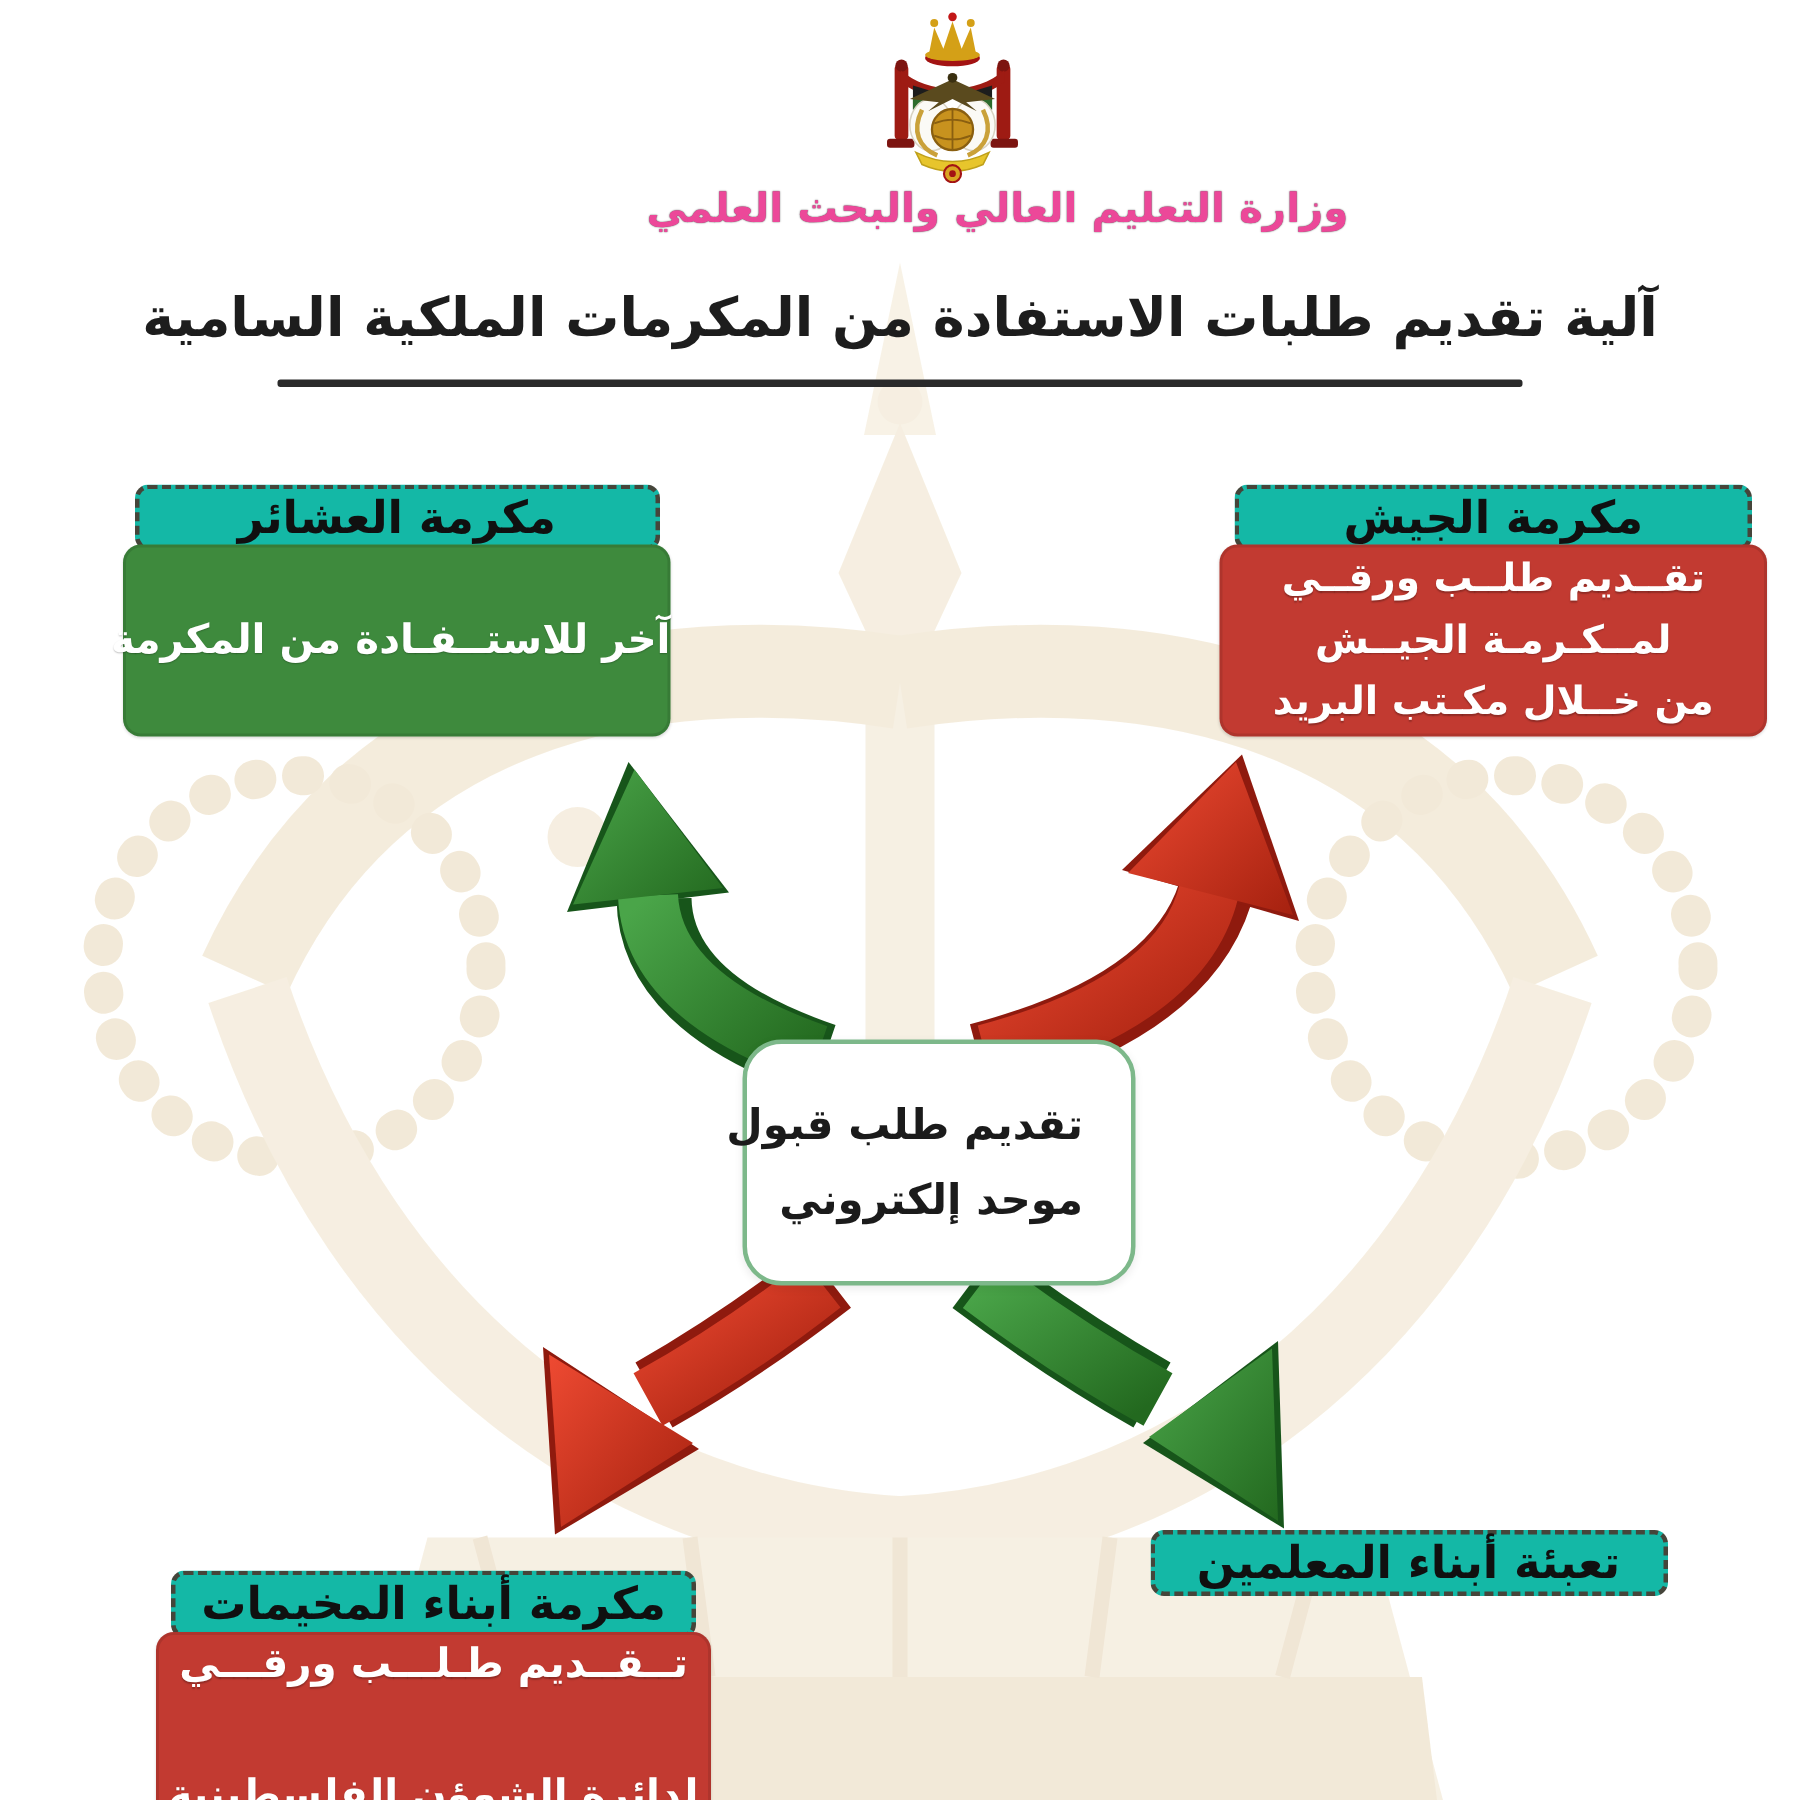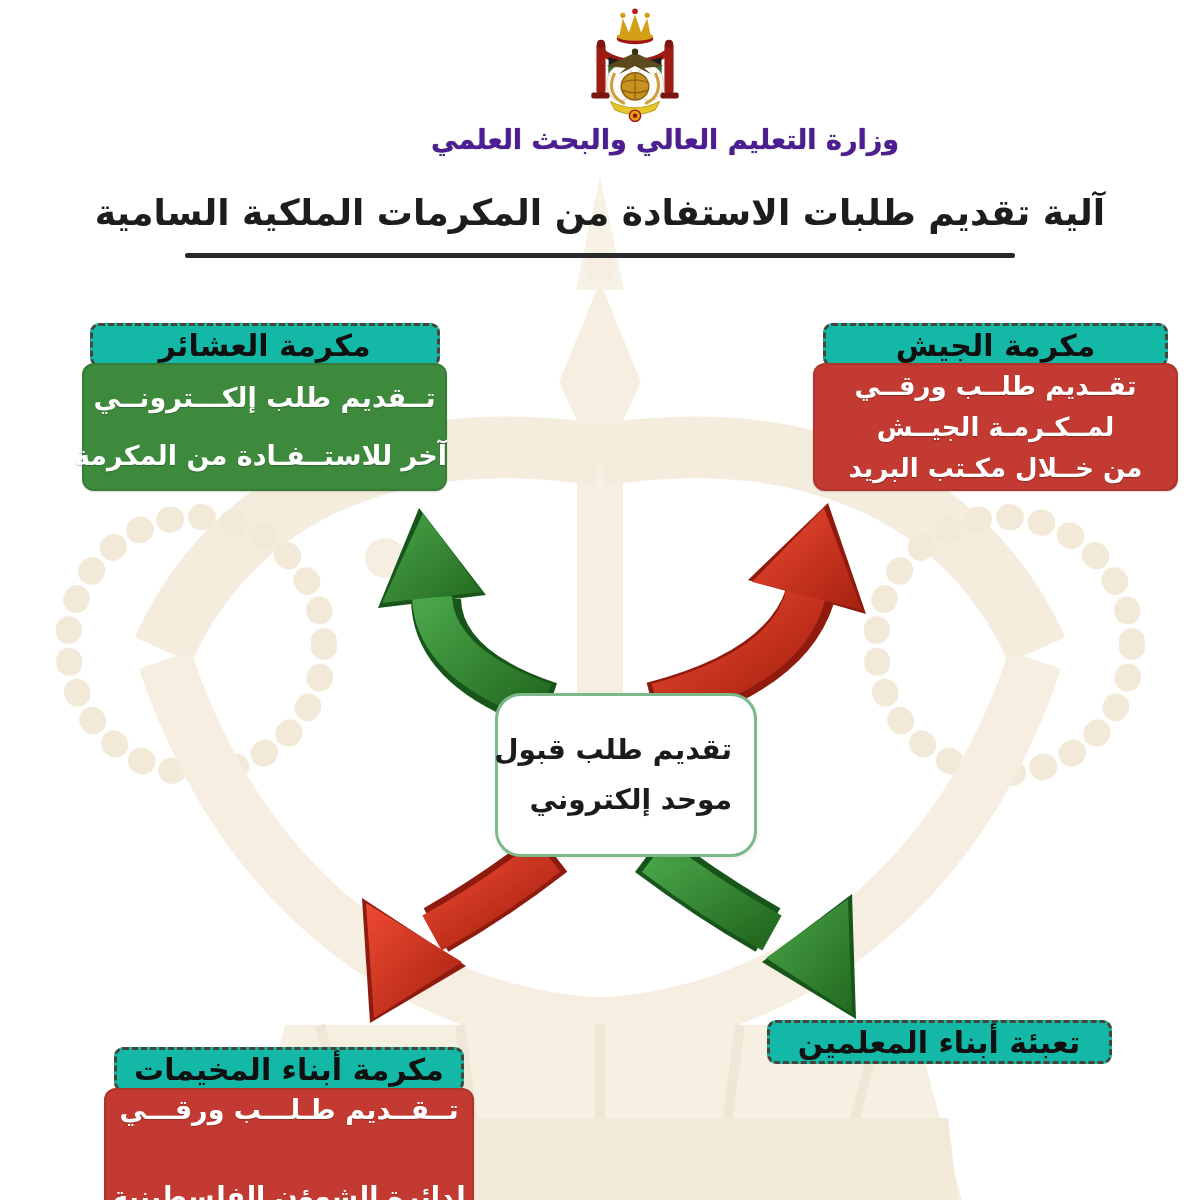--- a/index.html
+++ b/index.html
@@ -8,21 +8,21 @@
     overflow:hidden;direction:rtl;
     font-family:"DejaVu Sans", sans-serif;
   }
   .layer{position:absolute;left:0;top:0;width:1200px;height:1200px;}
   .z0{z-index:0}.z1{z-index:1}
 
   
   .emblem{position:absolute;left:568px;top:2px;width:134px;height:120px;z-index:2}
   .calligraphy{
     position:absolute;top:124px;left:665px;transform:translateX(-50%);
-    font-size:27px;font-weight:bold;color:#4c1d95;white-space:nowrap;z-index:2;
+    font-size:27px;font-weight:bold;color:#ec4899;white-space:nowrap;z-index:2;
     text-shadow:0 0 1px #333;
   }
   .main-title{
     position:absolute;top:192px;left:0;width:1200px;text-align:center;
     font-size:36px;font-weight:bold;color:#1d1d1d;z-index:2;white-space:nowrap;
   }
   .title-underline{
     position:absolute;top:253px;left:185px;width:830px;height:5px;
     background:#2a2a2a;border-radius:2px;z-index:2;
   }
@@ -60,21 +60,21 @@
   .b-br{left:755px;top:1020px;width:368px;}
   .b-br .branch-title-box{width:345px;}
   .b-br .branch-body{height:128px;}
 
   
   .center-box{
     position:absolute;left:495px;top:693px;width:262px;height:164px;
     background:#ffffff;border:3px solid var(--center_border,#7db88a);
     border-radius:26px;box-sizing:border-box;z-index:2;
     display:flex;flex-direction:column;justify-content:center;
-    padding:6px 22px 6px 12px;text-align:right;
+    padding:6px 32px 6px 12px;text-align:right;
     box-shadow:0 2px 6px rgba(0,0,0,.08);
   }
   .center-line{font-size:28px;font-weight:bold;color:#1b1b1b;line-height:1.8;white-space:nowrap;}
 </style>
 </head>
 <body>
 
 <div class="poster">
 
   <svg class="layer z0" viewBox="0 0 1200 1200" aria-hidden="true">
@@ -172,21 +172,20 @@
   <div class="calligraphy">وزارة التعليم العالي والبحث العلمي</div>
 
   <div class="main-title">آلية تقديم طلبات الاستفادة من المكرمات الملكية السامية</div>
   <div class="title-underline"></div>
 
   <section class="branch b-tl green lines-2">
     <div class="branch-title-box">
       <span>مكرمة العشائر</span>
     </div>
     <div class="branch-body">
-      <div class="branch-line">تــقديم طلب إلكـــترونــي</div>
       <div class="branch-line">آخر للاستــفـادة من المكرمة</div>
 
     </div>
   </section>
 
   <section class="branch b-tr red lines-3">
     <div class="branch-title-box">
       <span>مكرمة الجيش</span>
     </div>
     <div class="branch-body">

